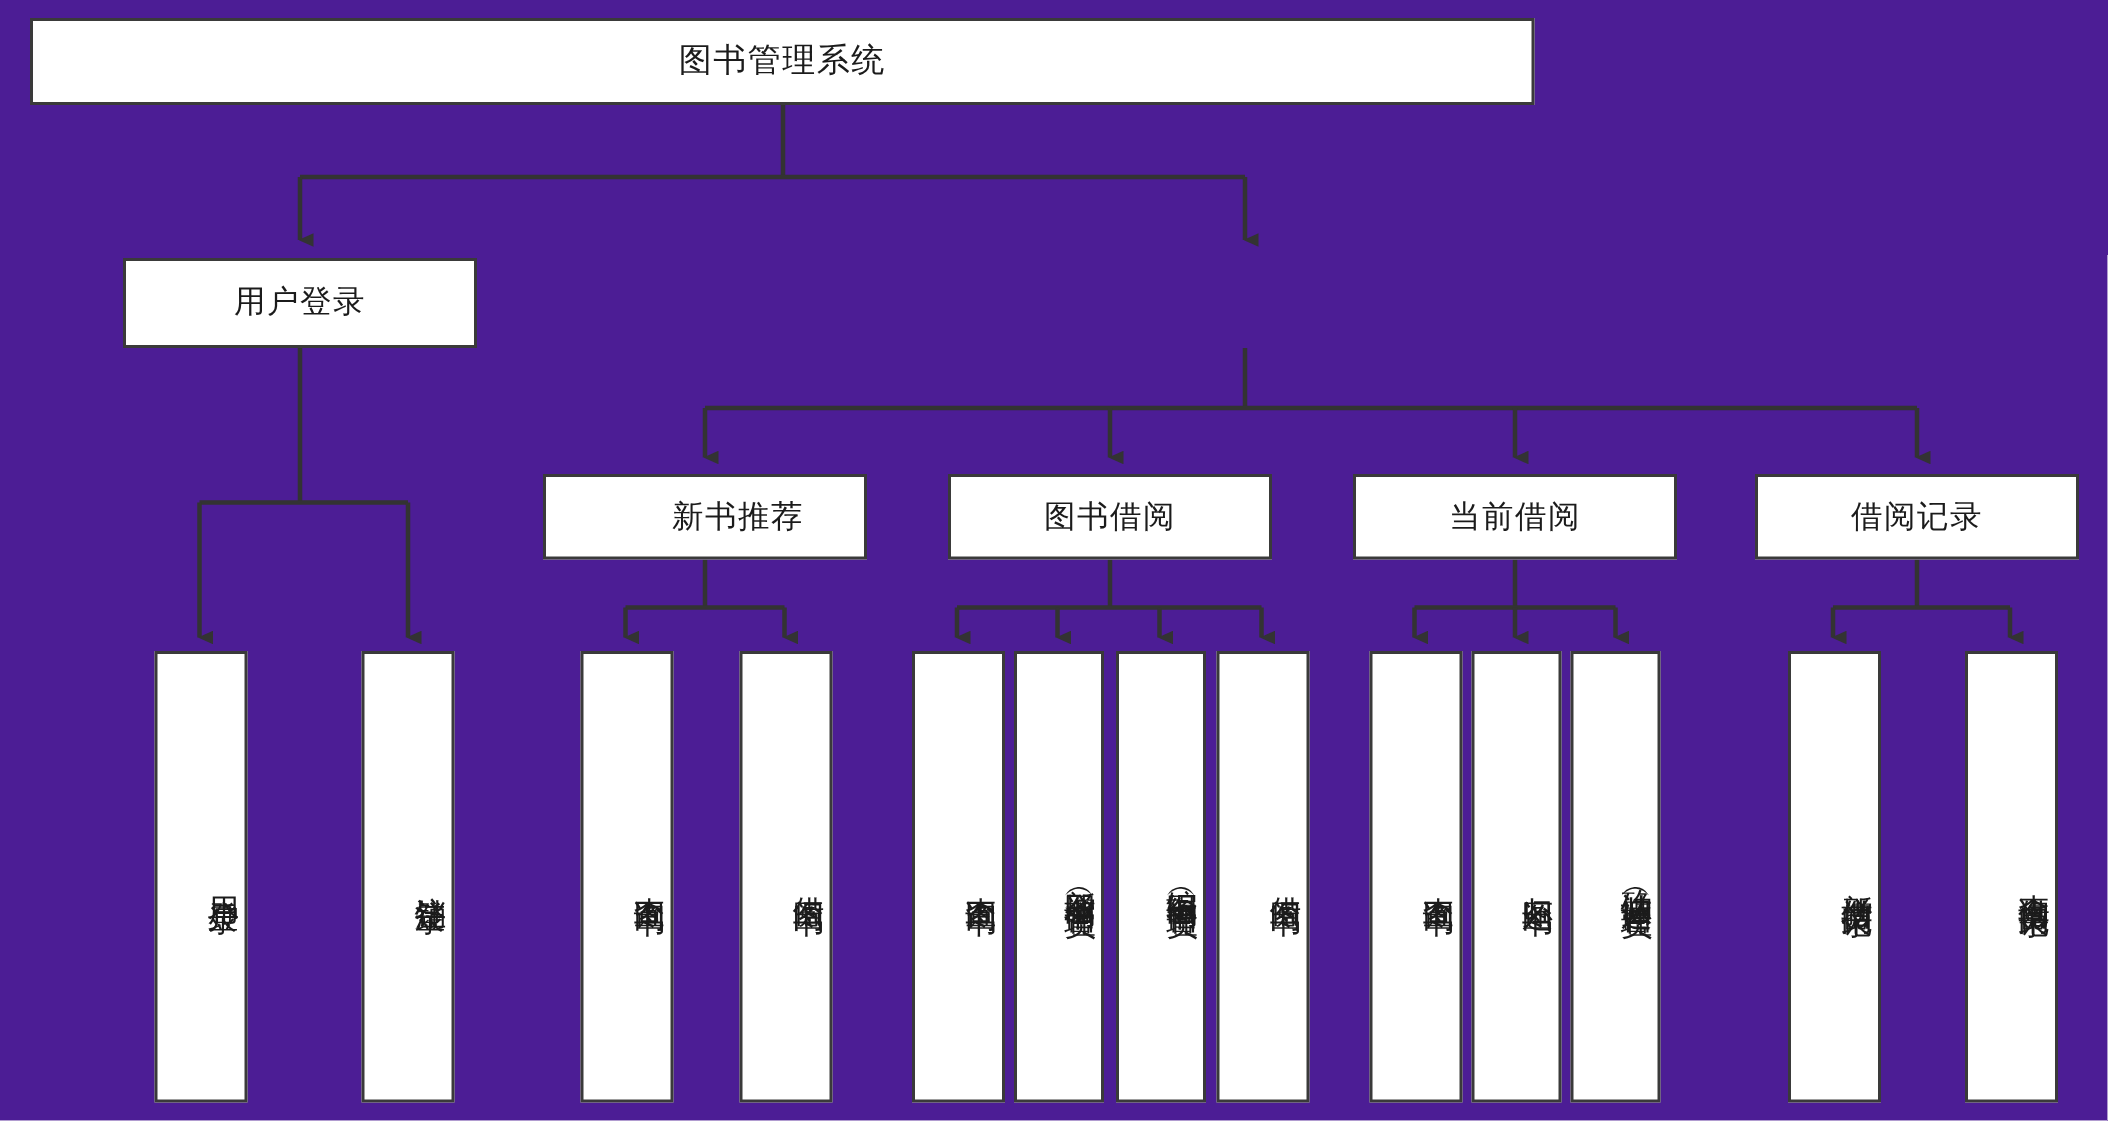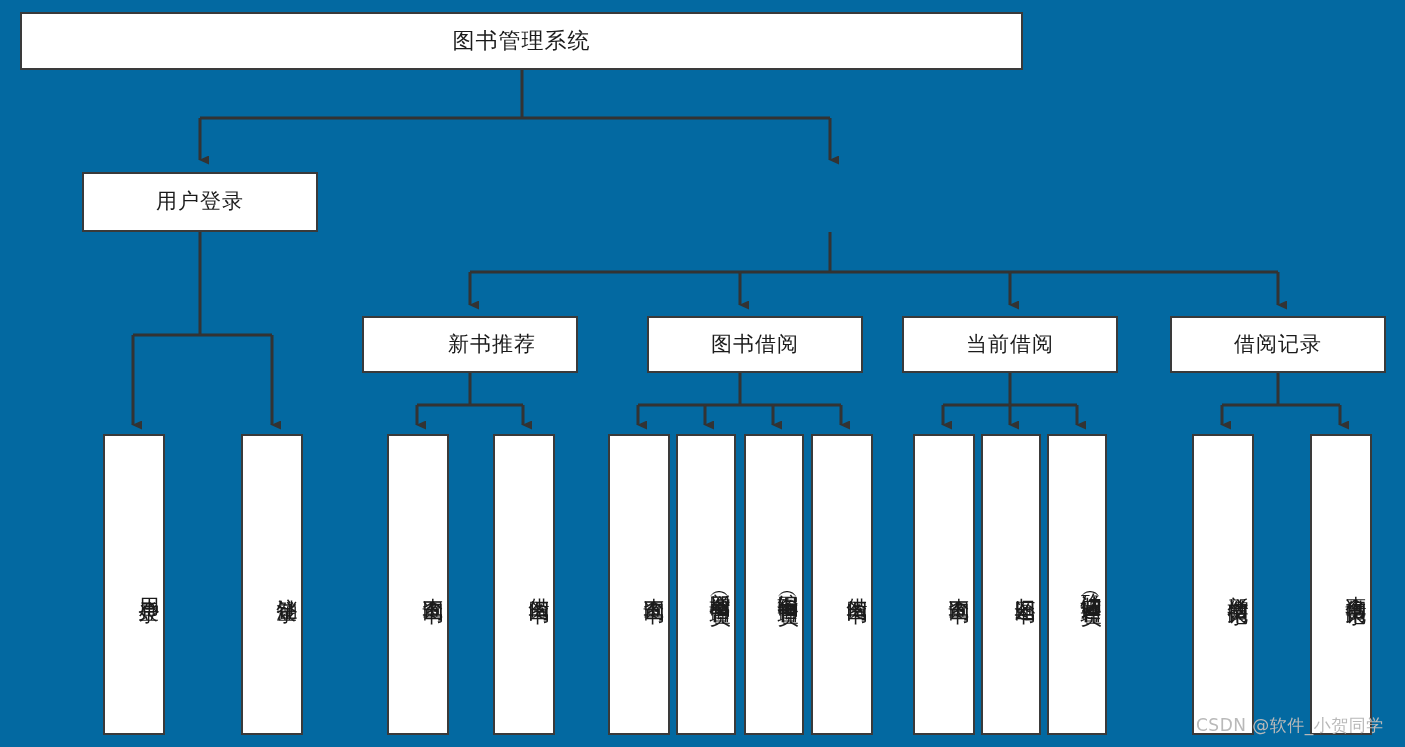--- a/index.html
+++ b/index.html
@@ -8,21 +8,21 @@
     padding: 0;
     background: #ffffff;
   }
   body {
     font-family: "DejaVu Sans", "Liberation Sans", sans-serif;
   }
   #diagram-root {
     position: relative;
     width: 1405px;
     height: 747px;
-    background: #0369a1;
+    background: #4c1d95;
     overflow: hidden;
   }
   svg.wires {
     position: absolute;
     left: 0;
     top: 0;
     width: 1405px;
     height: 747px;
     pointer-events: none;
   }
@@ -127,21 +127,21 @@
     <span>图书管理系统</span>
   </div>
 
   <div class="node horiz" style="left:82px; top:172px; width:236px; height:60px;">
     <span>用户登录</span>
   </div>
 
   <div class="node horiz" style="left:362px; top:316px; width:216px; height:57px;padding-left:44px;">
     <span>新书推荐</span>
   </div>
-  <div class="node horiz" style="left:647px; top:316px; width:216px; height:57px;">
+  <div class="node horiz" style="left:632px; top:316px; width:216px; height:57px;">
     <span>图书借阅</span>
   </div>
   <div class="node horiz" style="left:1170px; top:316px; width:216px; height:57px;">
     <span>借阅记录</span>
   </div>
   <div class="node horiz" style="left:902px; top:316px; width:216px; height:57px;">
     <span>当前借阅</span>
   </div>
 
   <div class="node vert" style="left:103px; top:434px; width:62px; height:301px;">
@@ -181,15 +181,14 @@
     <span>确认归还（管理员）</span>
   </div>
 
   <div class="node vert" style="left:1192px; top:434px; width:62px; height:301px;">
     <span>新增借阅记录</span>
   </div>
   <div class="node vert" style="left:1310px; top:434px; width:62px; height:301px;">
     <span>查询借阅记录</span>
   </div>
 
-  <div class="watermark" style="left:1196px; top:714px;">CSDN @软件_小贺同学</div>
 
 </div>
 
 </body></html>

